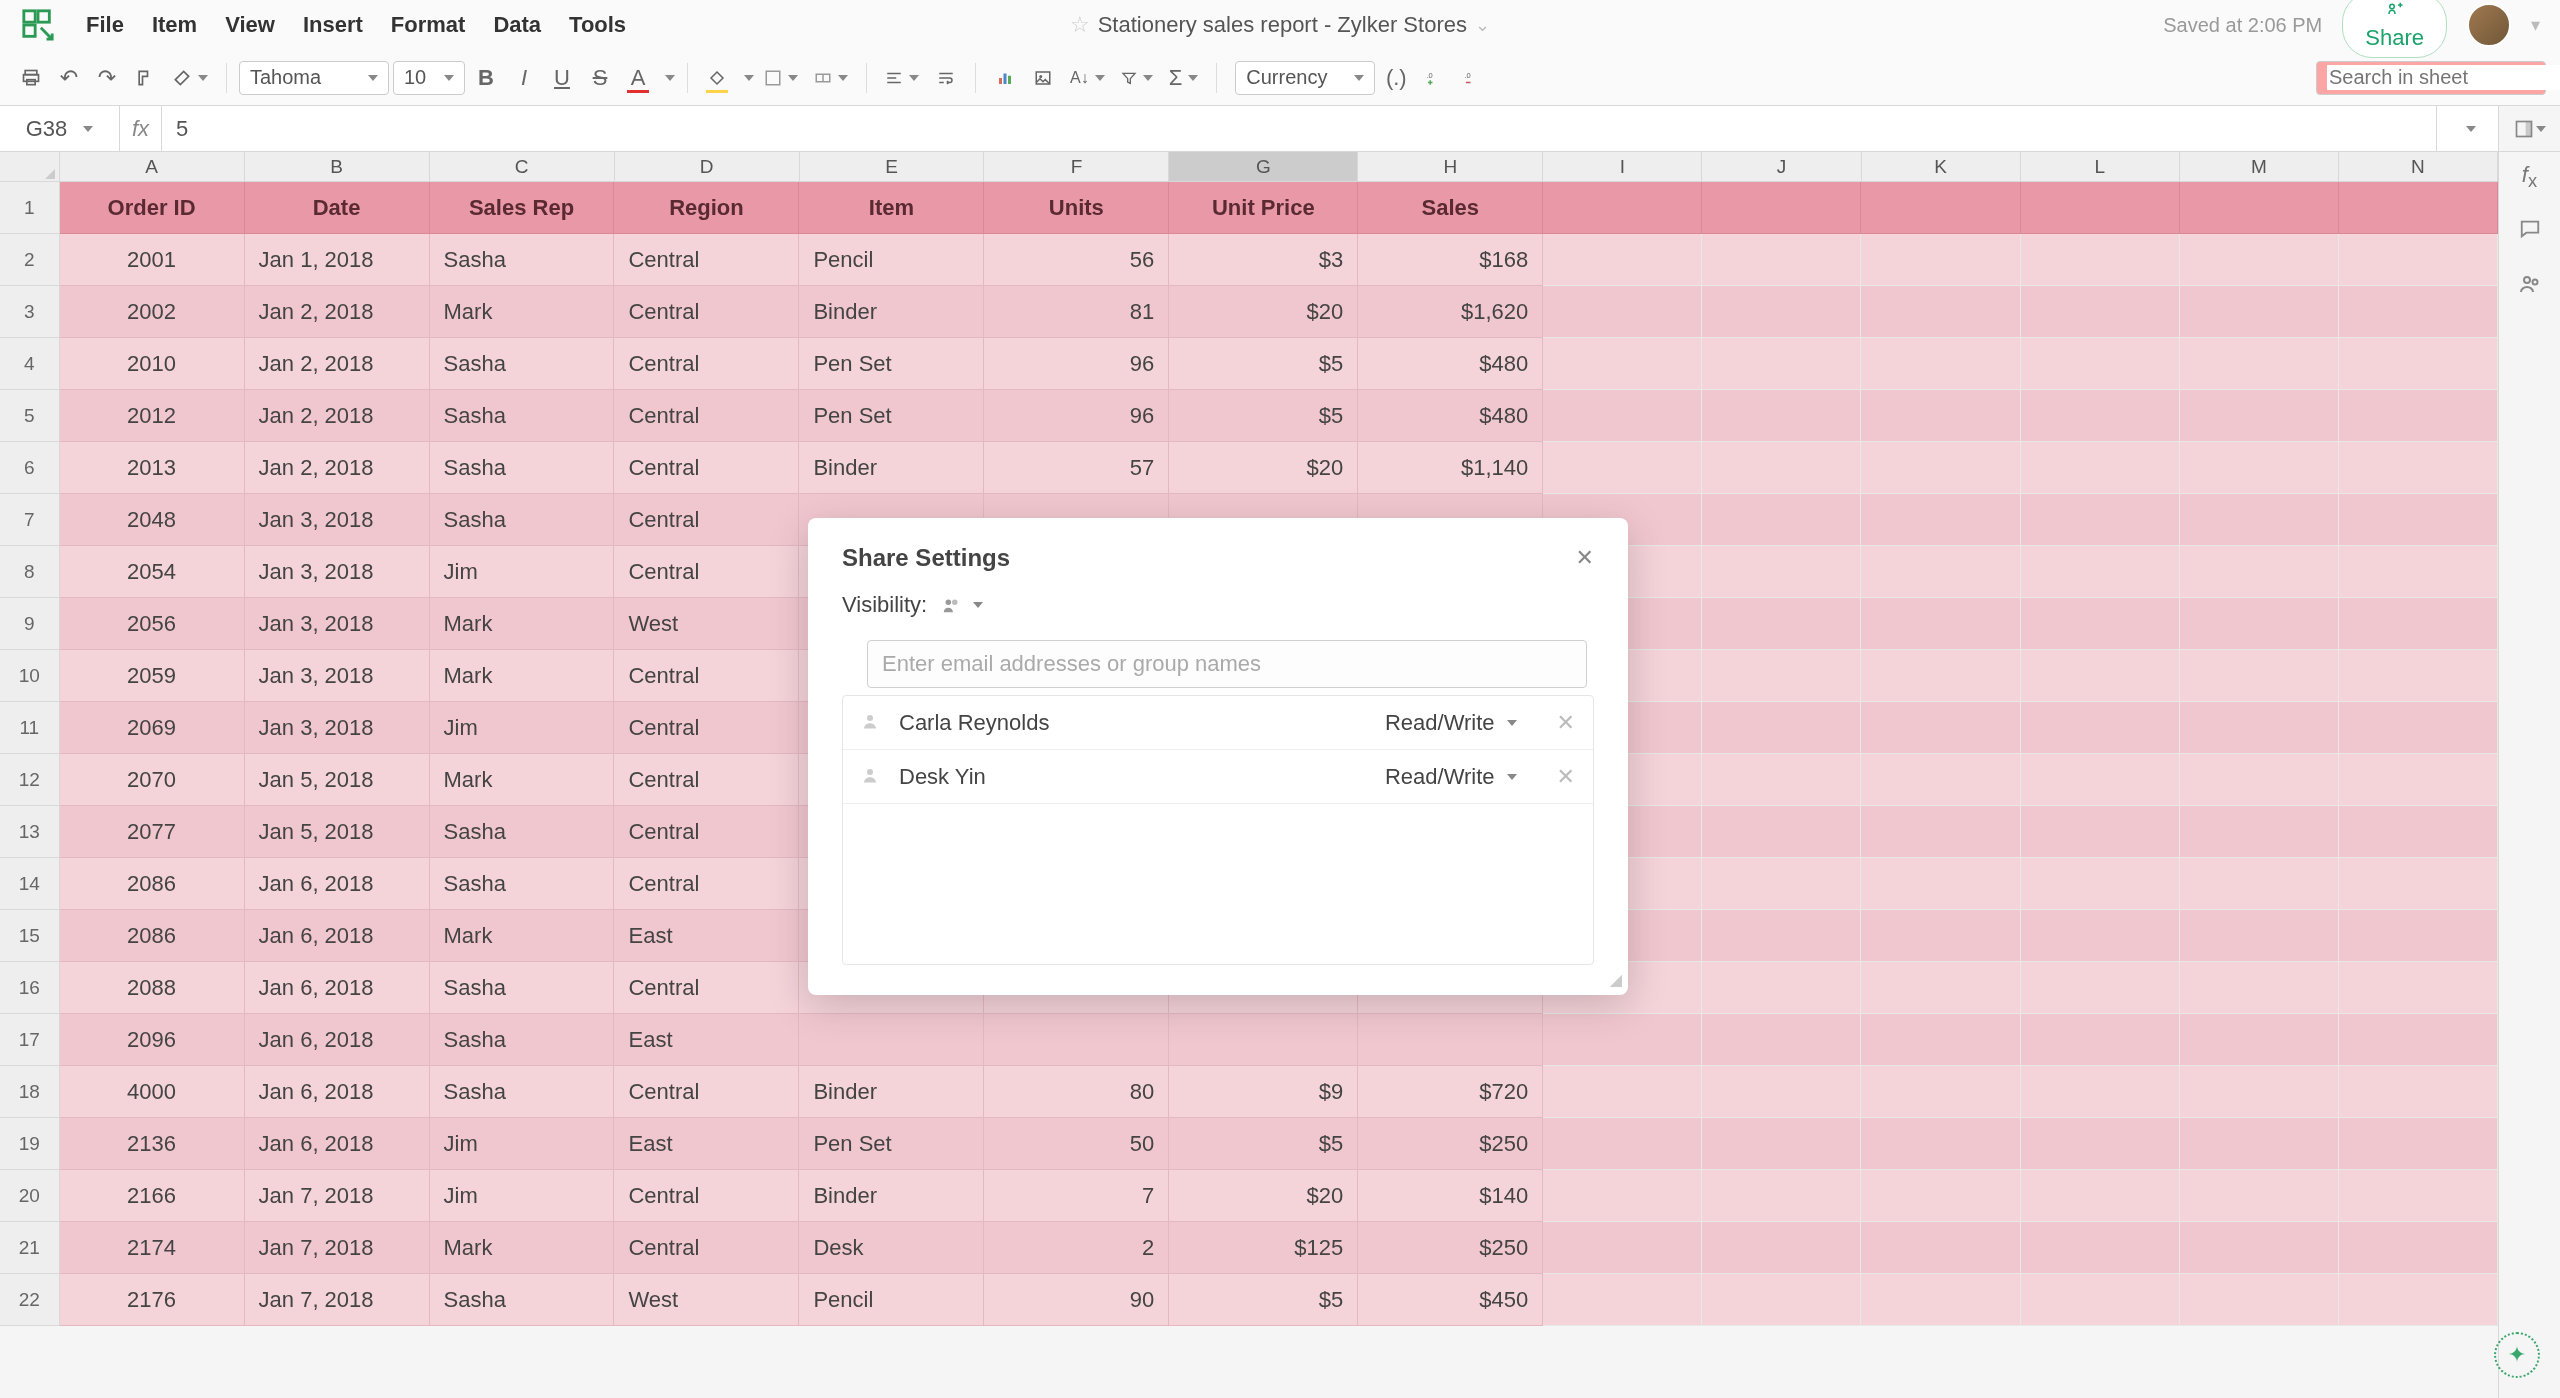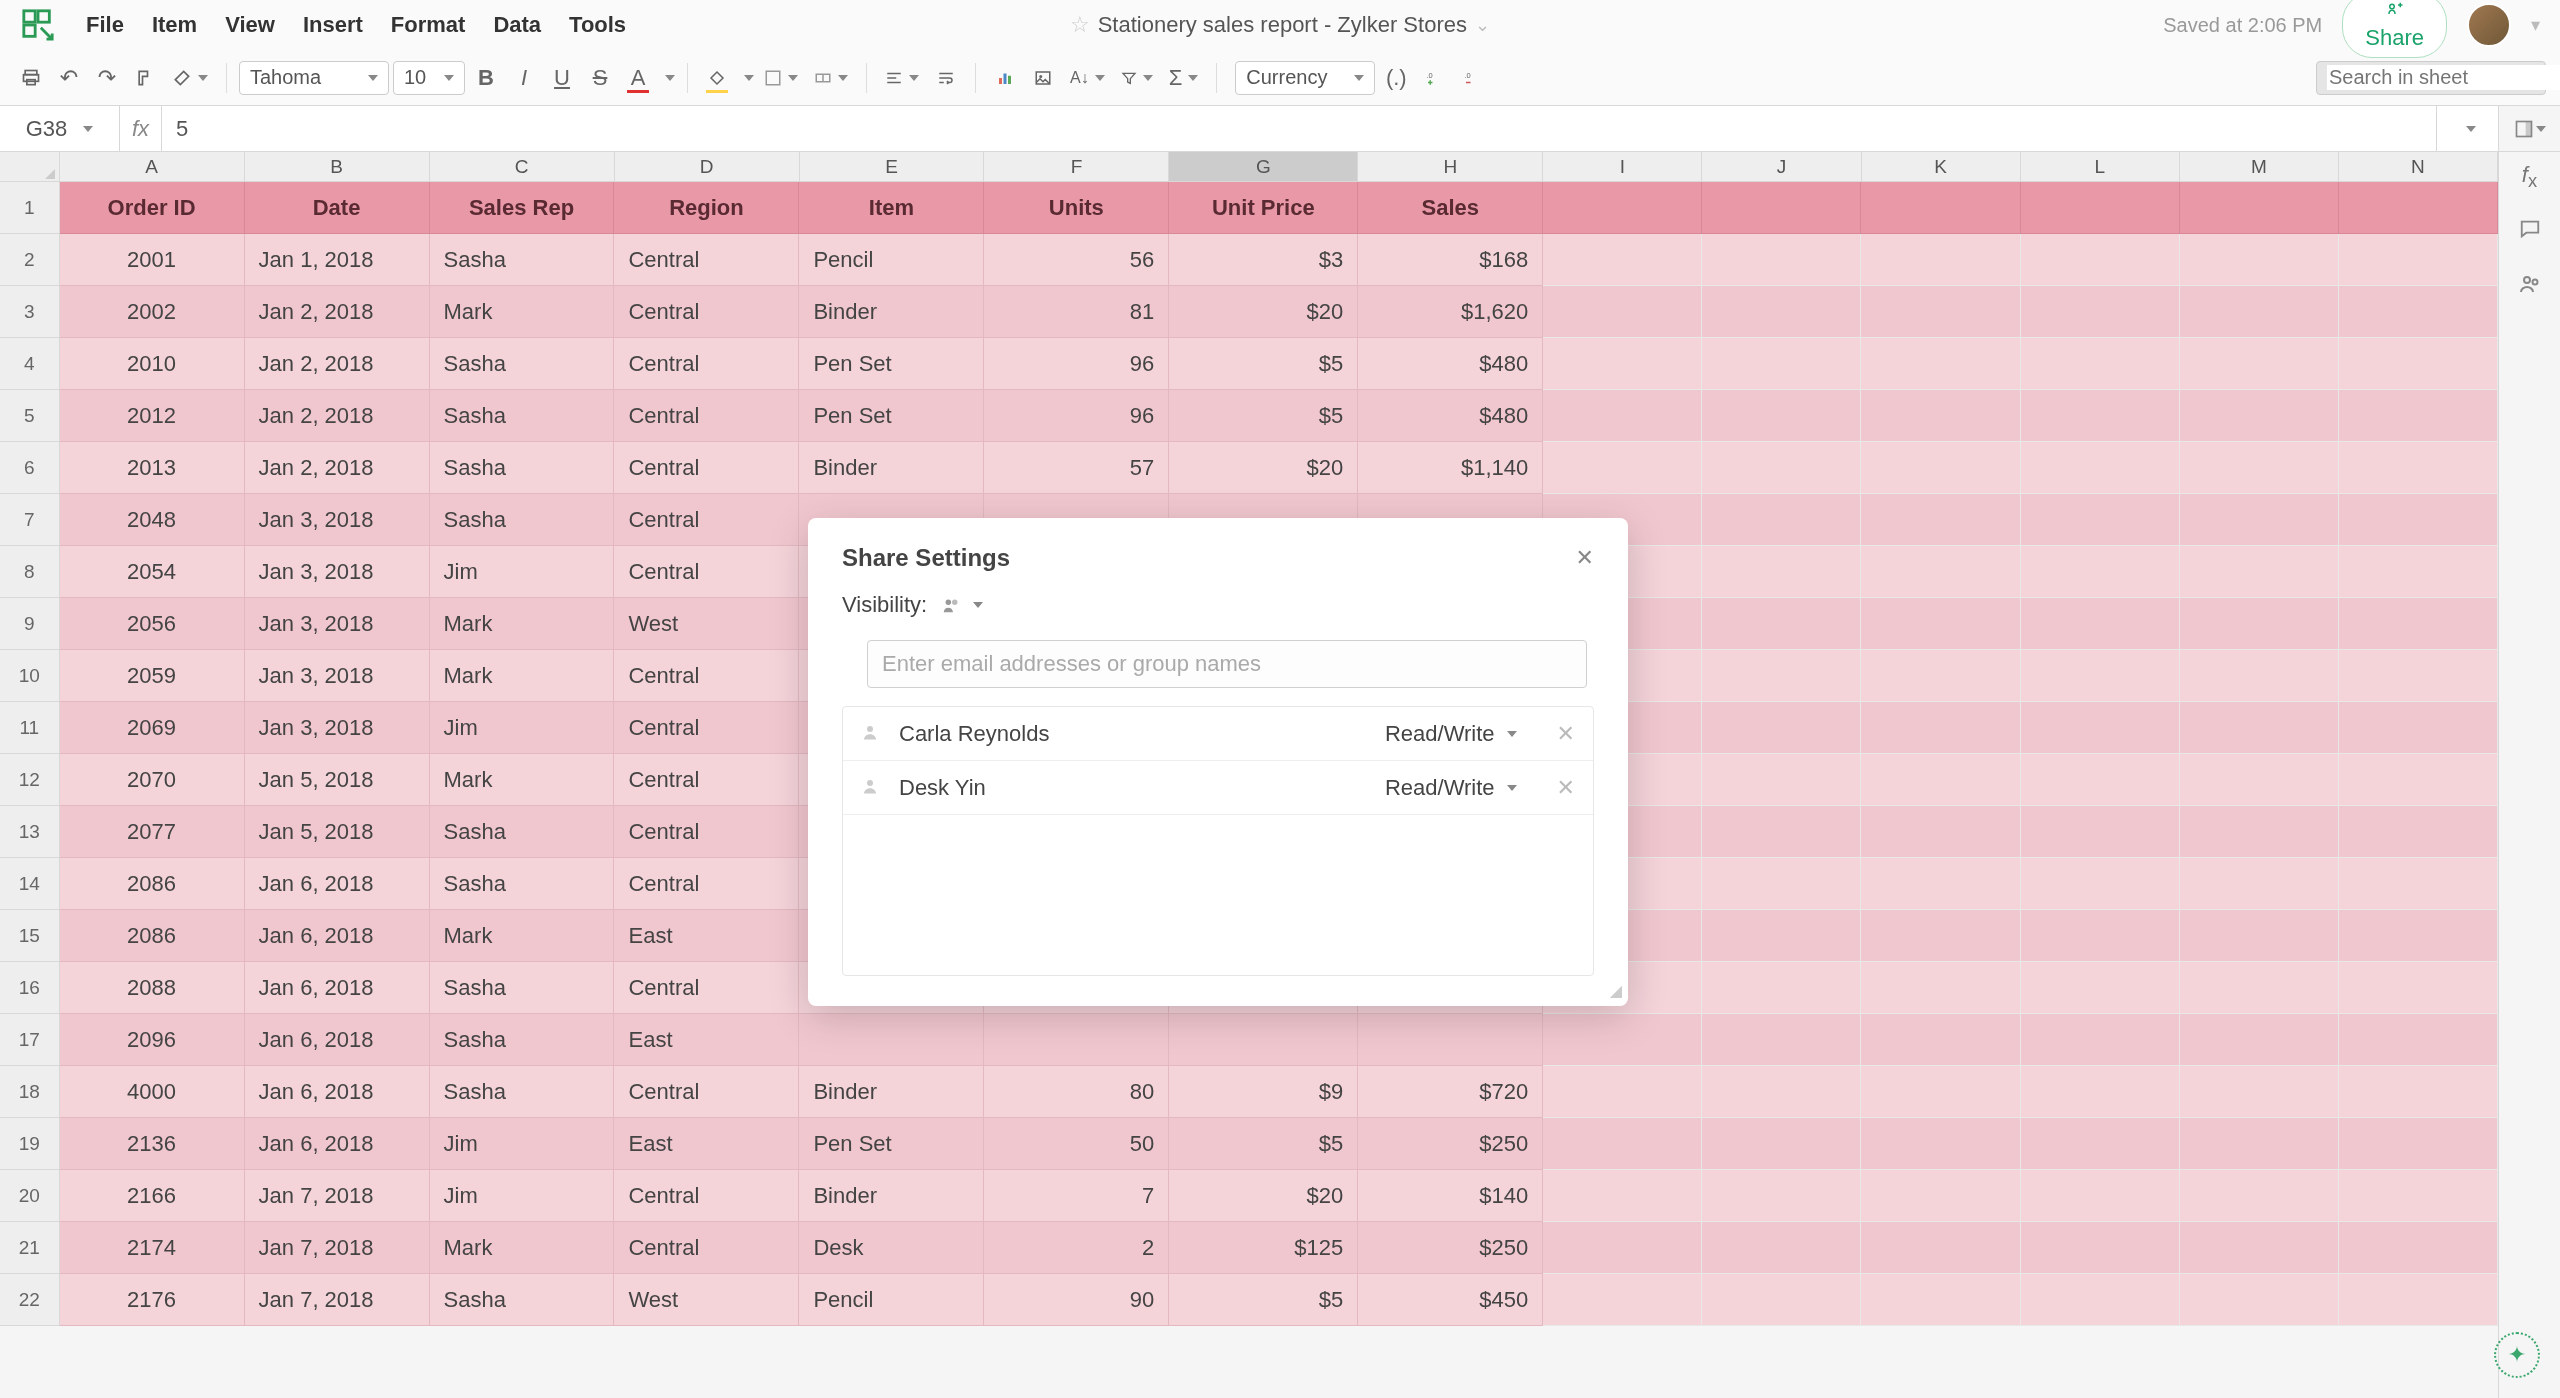--- a/index.html
+++ b/index.html
@@ -36,21 +36,21 @@
   .select{display:flex;align-items:center;justify-content:space-between;border:1px solid #ccc;border-radius:4px;height:34px;background:#fff;padding:0 10px;font-size:20px;color:#555;}
   .select.font{width:150px;}
   .select.size{width:72px;}
   .select.currency{width:140px;margin-left:6px;}
   .caret{border-left:5px solid transparent;border-right:5px solid transparent;border-top:6px solid #888;margin-left:6px;}
   .color-A{position:relative;}
   .color-A::after{content:'';position:absolute;left:6px;right:6px;bottom:2px;height:3px;background:#e03030;}
   .fill-bucket{position:relative;}
   .fill-bucket::after{content:'';position:absolute;left:6px;right:6px;bottom:2px;height:3px;background:#ffd24a;}
   .toolbar-right{margin-left:auto;display:flex;align-items:center;}
-  .search-box{display:flex;align-items:center;border:1px solid #ccc;background:#e5e5e5;border-radius:4px;height:34px;padding:0 10px;width:230px;color:#aaa;}
+  .search-box{display:flex;align-items:center;border:1px solid #ccc;background:#fca5a5;border-radius:4px;height:34px;padding:0 10px;width:230px;color:#aaa;}
   .search-box input{border:none;outline:none;font-size:20px;color:#555;flex:1;font-family:inherit;}
   
   .formula-bar{display:flex;align-items:center;height:46px;background:#fff;border-bottom:1px solid var(--border);}
   .name-box{width:120px;border-right:1px solid var(--border);text-align:center;color:#555;display:flex;align-items:center;justify-content:center;gap:10px;height:100%;}
   .fx{width:42px;text-align:center;font-style:italic;color:#888;border-right:1px solid var(--border);height:100%;display:flex;align-items:center;justify-content:center;}
   .formula-value{padding-left:14px;color:#555;flex:1;}
   .fbar-right{width:62px;display:flex;align-items:center;justify-content:center;border-left:1px solid var(--border);height:100%;}
   
   .workspace{position:relative;display:flex;height:calc(1398px - 50px - 56px - 46px);}
   .grid-area{flex:1;position:relative;background:#f5f5f5;overflow:hidden;}
@@ -74,21 +74,21 @@
   .dialog{position:absolute;left:808px;top:366px;width:820px;background:#fff;border-radius:8px;box-shadow:0 10px 40px rgba(0,0,0,.18);z-index:100;}
   .dlg-header{display:flex;align-items:center;justify-content:space-between;padding:26px 34px 10px 34px;}
   .dlg-title{font-weight:bold;font-size:24px;color:#444;}
   .dlg-close{color:#888;cursor:pointer;font-size:22px;}
   .dlg-body{padding:10px 34px 30px 34px;}
   .vis-row{display:flex;align-items:center;gap:14px;margin-bottom:22px;color:#444;}
   .vis-icon{color:#999;display:flex;align-items:center;gap:4px;}
   .collab-label{margin-bottom:10px;color:#444;}
   .email-in{width:720px;height:48px;border:1px solid #d0d0d0;border-radius:4px;padding:0 14px;font-size:22px;color:#555;background:#fdfdfd;margin-left:25px;}
   .email-in::placeholder{color:#aaa;}
-  .collab-list{margin-top:18px;border:1px solid #e6e6e6;border-radius:4px;height:270px;overflow:hidden;}
+  .collab-list{margin-top:7px;border:1px solid #e6e6e6;border-radius:4px;height:270px;overflow:hidden;}
   .collab-row{display:flex;align-items:center;height:54px;border-bottom:1px solid #eee;padding:0 18px;}
   .person-ic{color:#bbb;margin-right:20px;}
   .collab-name{flex:1;color:#444;}
   .perm{color:#444;display:flex;align-items:center;gap:6px;}
   .remove-c{color:#bbb;margin-left:40px;font-size:22px;}
   .resize-grip{position:absolute;right:6px;bottom:6px;color:#ccc;font-size:16px;}
   
   .insight{position:absolute;right:20px;bottom:20px;width:46px;height:46px;border-radius:50%;border:2px dotted #3aa76d;display:flex;align-items:center;justify-content:center;color:#3aa76d;z-index:50;}
 </style>
 </head>

